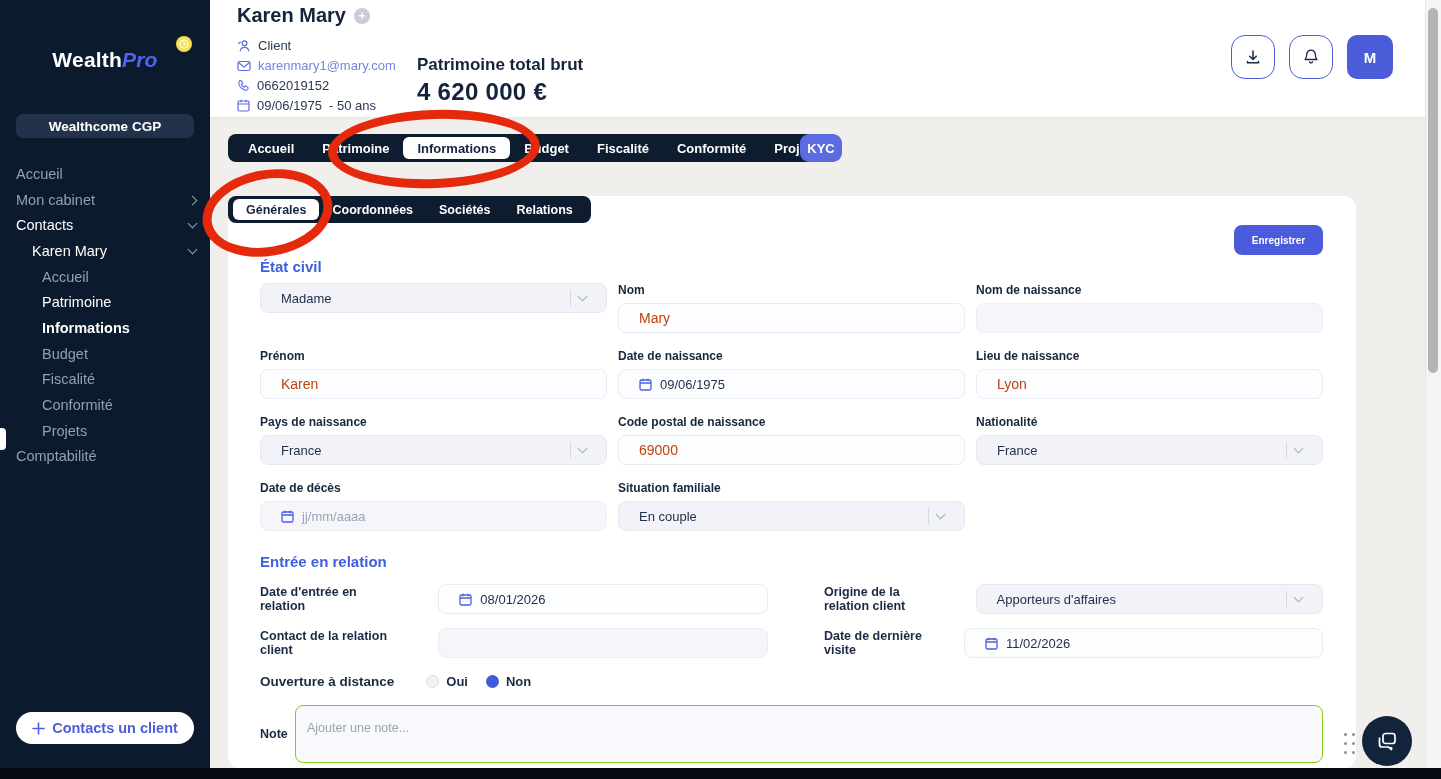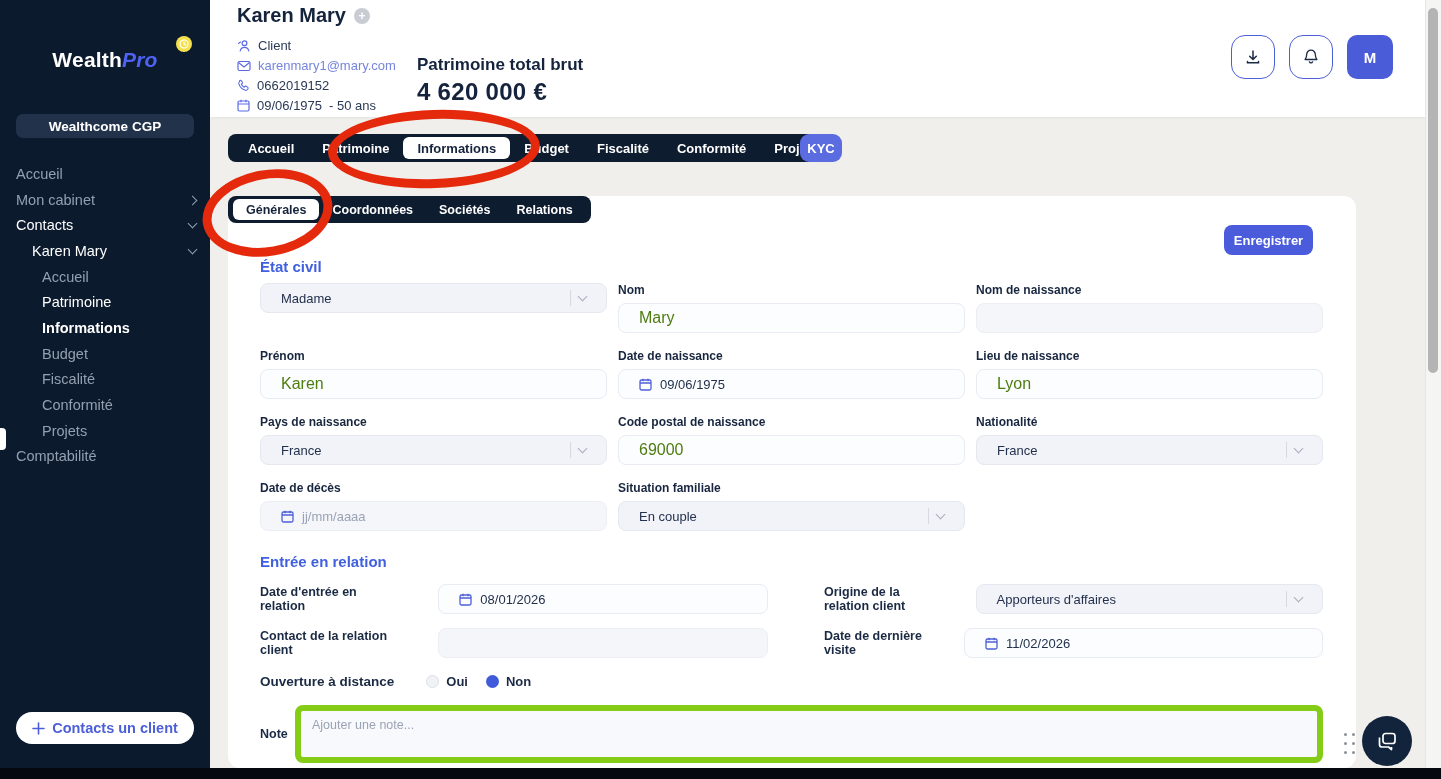--- a/index.html
+++ b/index.html
@@ -46,31 +46,31 @@
   .tabbar { position:absolute; left:18px; top:17px; height:28px; background:#0e1c30; border-radius:8px; display:inline-flex; align-items:center; padding:0 6px; }
   .tab { height:22px; padding:0 14px; display:flex; align-items:center; color:#fff; font-size:13px; font-weight:600; border-radius:6px; cursor:pointer; white-space:nowrap; }
   .tab.active { background:#fff; color:#15233c; }
   .kyc-btn { position:absolute; left:590px; top:17px; width:42px; height:28px; background:#5b6ce0; border:none; border-radius:9px; color:#fff; font-size:13px; font-weight:700; cursor:pointer; font-family:inherit; }
 
   
   .card { position:absolute; left:18px; top:79px; width:1128px; height:572px; background:#fff; border-radius:12px; }
   .subtabbar { position:absolute; left:0; top:0; height:27px; background:#0e1c30; border-radius:8px; display:inline-flex; align-items:center; padding:12px 5px; }
   .subtab { height:21px; padding:0 13px; display:flex; align-items:center; color:#fff; font-size:12.5px; font-weight:600; border-radius:6px; cursor:pointer; white-space:nowrap; }
   .subtab.active { background:#fff; color:#15233c; }
-  .save-btn { position:absolute; right:43px; top:29px; width:89px; height:30px; background:#4a5bdc; border:none; border-radius:8px; color:#fff; font-size:13px; font-weight:600; cursor:pointer; font-family:inherit; }
+  .save-btn { position:absolute; right:33px; top:29px; width:89px; height:30px; background:#4a5bdc; border:none; border-radius:8px; color:#fff; font-size:10px; font-weight:600; cursor:pointer; font-family:inherit; }
 
   .form-area { position:absolute; left:32px; top:62px; width:1063px; }
   .sec-title { font-size:15px; font-weight:700; color:#4060e0; margin-bottom:8px; }
   .grid3 { display:grid; grid-template-columns:347px 347px 347px; column-gap:11px; row-gap:16px; margin-bottom:6px; }
   .fld-label { font-size:12px; font-weight:600; color:#18263f; margin-bottom:6px; display:block; }
   .ctrl { height:30px; border-radius:8px; display:flex; align-items:center; padding:0 20px; font-size:13px; color:#23314d; }
   .ctrl.text { background:#fcfdfe; border:1px solid #e9ebf2; }
   .ctrl.empty { background:#f5f6fa; border:1px solid #eceef4; }
   .ctrl.select { background:#f2f3f8; border:1px solid #e6e8f0; justify-content:space-between; cursor:pointer; }
-  .ctrl input { border:none; background:transparent; font-size:16px; color:#4d7c0f; width:100%; outline:none; font-family:inherit; }
+  .ctrl input { border:none; background:transparent; font-size:14px; color:#c2410c; width:100%; outline:none; font-family:inherit; }
   .sel-right { display:flex; align-items:center; gap:8px; height:100%; }
   .sel-div { width:1px; height:16px; background:#d6d9e2; }
   .sel-chev { width:7px; height:7px; border-right:1.5px solid #a7adbc; border-bottom:1.5px solid #a7adbc; transform:rotate(45deg); margin-top:-3px; }
   .cal-ic { margin-right:8px; flex:0 0 auto; }
   .ph { color:#9aa3b5; }
 
   .sec2-title { margin-top:22px; }
   .inline-row { display:flex; align-items:center; margin-top:14px;gap:35px; }
   .il-label { font-size:12.5px; font-weight:600; color:#1b2a44; }
   .w-lab1 { width:161px; }
@@ -80,21 +80,21 @@
   .w-lab2b { width:128px; margin-left:11px; padding-left:10px; }
   .w-in2b { width:398px; }
   .radio-row { margin-top:16px; gap:16px; display:flex; align-items:center; }
   .radio-group { display:flex; align-items:center; gap:18px; margin-left:16px; }
   .radio-opt { display:flex; align-items:center; gap:7px; font-size:13px; font-weight:600; color:#1b2a44; cursor:pointer; }
   .radio { width:13px; height:13px; border-radius:50%; }
   .radio.off { background:#f1f2f6; border:1px solid #dcdfe8; }
   .radio.on { background:#3f5bd9; }
   .note-row { display:flex; margin-top:16px; }
   .note-label { width:35px; font-size:12.5px; font-weight:600; color:#1b2a44; align-self:center; }
-  .note-area { width:1028px; height:58px; background:#f8f9fc; border:6px solid #84cc16; border-radius:8px; padding:7px 11px; font-size:12.5px; color:#23314d; resize:none; outline:none; font-family:inherit; }
+  .note-area { width:1028px; height:58px; background:#f8f9fc; border:1px solid #84cc16; border-radius:8px; padding:15px 11px; font-size:12.5px; color:#23314d; resize:none; outline:none; font-family:inherit; }
   .note-area::placeholder { color:#9aa3b5; }
 
   
   .drag-dots { position:absolute; left:1344px; top:733px; width:12px; height:22px; display:grid; grid-template-columns:1fr 1fr; gap:5px 4px; z-index:30; cursor:grab; }
   .drag-dots i { width:3px; height:3px; border-radius:50%; background:#8a8f98; }
   .chat-btn { position:absolute; left:1362px; top:716px; width:50px; height:50px; border-radius:50%; background:#12233c; border:none; display:flex; align-items:center; justify-content:center; cursor:pointer; z-index:30; }
 
   
   .scroll-track { position:absolute; right:0; top:0; width:16px; height:779px; background:#f5f5f3; border-left:1px solid #e6e6e3; z-index:35; }
   .scroll-thumb { position:absolute; right:3px; top:8px; width:10px; height:365px; background:#b4b4b4; border-radius:5px; cursor:pointer; }

